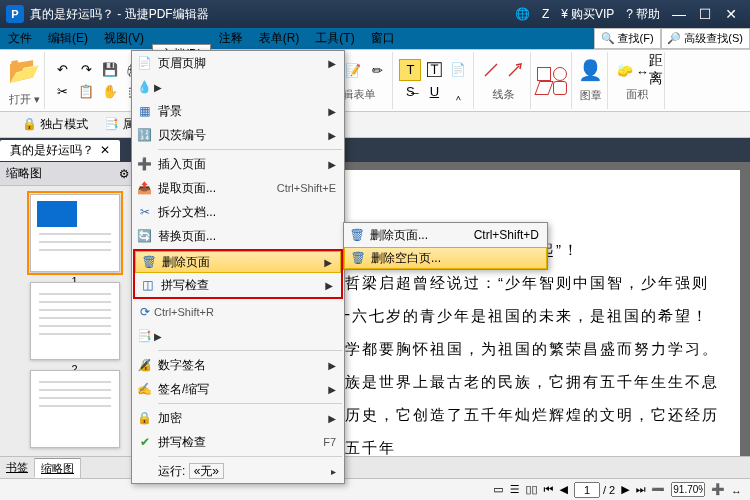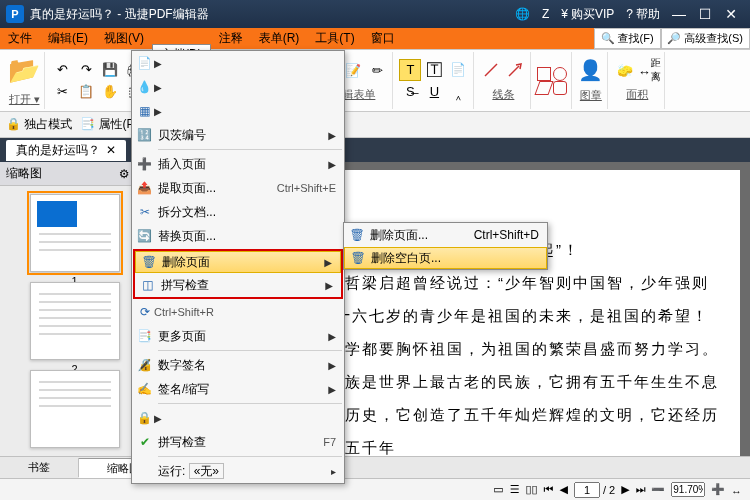--- a/index.html
+++ b/index.html
@@ -3,31 +3,31 @@
 <meta charset="utf-8">
 <style>
 * { box-sizing: border-box; margin: 0; padding: 0; font-family: "Microsoft YaHei", sans-serif; }
 body { width: 750px; height: 500px; overflow: hidden; background: #f0f0f0; font-size: 12px; }
 .titlebar { height: 28px; background: linear-gradient(#2a3f5a,#1f3048); color: #fff; display: flex; align-items: center; padding: 0 6px; }
 .titlebar .logo { width: 18px; height: 18px; background: #0a6ed1; border-radius: 3px; display: flex; align-items: center; justify-content: center; color: #fff; font-weight: bold; margin-right: 6px; font-size: 11px;}
 .titlebar .title { flex: 0 0 auto; }
 .titlebar .spacer { flex: 1; }
 .titlebar .tctl { margin: 0 6px; display: flex; align-items: center; gap: 3px; font-size: 12px;}
 .titlebar .winbtn { width: 26px; text-align: center; font-size: 14px;}
-.menubar { height: 22px; background: #f97316; display: flex; align-items: stretch; border-bottom: 1px solid #c9c9c9; font-size: 12px;}
+.menubar { height: 22px; background: #0369a1; display: flex; align-items: stretch; border-bottom: 1px solid #c9c9c9; font-size: 12px;}
 .menubar .mitem { padding: 0 8px; display: flex; align-items: center; }
 .menubar .mitem.active { background: #fff; border: 1px solid #8a8a8a; border-bottom: 1px solid #fff; position: relative; top: 16px;}
 .redbox { border: 2px solid #d60000; }
 .toolbar { height: 62px; background: #fdfdfd; border-bottom: 1px solid #c9c9c9; display: flex; align-items: center; padding: 2px 4px; gap: 2px;}
 .tbtn { width: 22px; height: 22px; border: 1px solid transparent; display: flex; align-items: center; justify-content: center; font-size: 13px;}
 .tgroup { display: flex; flex-direction: column; align-items: center; padding: 0 4px; border-right: 1px solid #e0e0e0; height: 100%; justify-content: center;}
 .tgroup .row { display: flex; gap: 2px;}
-.tgroup .lbl { font-size: 11px; color: #555; margin-top: 6px; text-decoration: underline;}
-.quickbar { height: 26px; background: #f3f3f3; border-bottom: 1px solid #c9c9c9; display: flex; align-items: center; padding: 0 6px; gap: 8px; font-size: 12px;}
-.tabbar { height: 24px; background: #2f3b4b; display: flex; align-items: center; padding-left: 6px;}
+.tgroup .lbl { font-size: 11px; color: #555; margin-top: 6px;}
+.quickbar { height: 26px; background: #f3f3f3; border-bottom: 1px solid #c9c9c9; display: flex; align-items: center; padding: 0 22px; gap: 16px; font-size: 12px;}
+.tabbar { height: 24px; background: #2f3b4b; display: flex; align-items: center; }
 .tabbar .tab { background: #fff; padding: 2px 10px; font-size: 12px; border-radius: 2px 2px 0 0; display: flex; align-items: center; gap: 6px;}
 .workarea { display: flex; height: calc(500px - 28px - 22px - 62px - 26px - 24px - 22px - 22px); background: #6b6b6b;}
 .sidebar { width: 150px; background: #ececec; border-right: 1px solid #b0b0b0; display: flex; flex-direction: column;}
 .sidebar .shdr { background: #dcdce0; padding: 3px 6px; font-size: 12px; display:flex; justify-content: space-between; align-items:center; border-bottom:1px solid #c0c0c0;}
 .sidebar .thumbs { flex:1; overflow:auto; padding: 8px; display:flex; flex-direction:column; gap:10px; align-items:center;}
 .thumb { width: 90px; height: 110px; background: #fff; border: 1px solid #bdbdbd; box-shadow: 0 1px 3px rgba(0,0,0,.2); position: relative;}
 .thumb.sel { outline: 2px solid #ff8c00; outline-offset: 1px;}
 .thumb .pg { position:absolute; bottom:-16px; left:0; right:0; text-align:center; font-size:11px;}
 .thumb .line { height:2px; background:#d8d8d8; margin:6px 8px;}
 .doc { flex:1; background:#6b6b6b; overflow:hidden; position:relative;}
@@ -40,21 +40,21 @@
 .dropdown .drow .darrow { font-size:10px; color:#333;}
 .dropdown hr { border:none; border-top:1px solid #d0d0d0; margin: 2px 2px 2px 26px;}
 .dropdown .drow.hl { background: linear-gradient(#ffe9a8,#ffd76b); border:1px solid #e0b000; height:22px;}
 .highlight-group { border:2px solid #d60000; margin:1px;}
 .submenu { position:absolute; left:343px; top:222px; width:205px; background:#f6f6f6; border:1px solid #8a8a8a; box-shadow:2px 2px 6px rgba(0,0,0,.3); z-index:51;}
 .submenu .drow { display:flex; align-items:center; height:24px; padding:0 8px 0 4px; font-size:12px;}
 .submenu .drow .dicn{width:18px;text-align:center;color:#2a69b0;}
 .submenu .drow .dlbl{flex:1; padding-left:4px;}
 .submenu .drow.hl { background: linear-gradient(#ffe9a8,#ffd76b); border:1px solid #e0b000; height:22px;}
 .bottombar { height:22px; background:#e8e8e8; border-top:1px solid #c0c0c0; display:flex; align-items:center; font-size:11px;}
-.bottombar .btab { padding:2px 28px; border-right:1px solid #c0c0c0;}
+.bottombar .btab { padding:2px 6px; border-right:1px solid #c0c0c0;text-decoration:underline;}
 .bottombar .btab.active{ background:#fff; border-top:1px solid #999;}
 .statusbar { height:22px; background:#f4f4f4; border-top:1px solid #c0c0c0; display:flex; align-items:center; justify-content:flex-end; gap:6px; padding:0 8px; font-size:11px;}
 .statusbar .sitem { display:flex; align-items:center; gap:3px;}
 .shape { display:inline-block; width:14px; height:14px; border:1.5px solid #c33;}
 .shape.circ{border-radius:50%;}
 .searchbtn { display:flex; align-items:center; gap:3px; padding:2px 6px; border:1px solid #c0c0c0; background:#fff; font-size:11px;}
 svg { display:block; }
 </style>
 </head>
 <body>
@@ -176,21 +176,21 @@
       <span class="shape" style="border-radius:3px"></span>
     </div>
   </div>
   <div class="tgroup">
     <div style="font-size:20px">👤</div>
     <div class="lbl">图章</div>
   </div>
   <div class="tgroup">
     <div class="row">
         <div class="tbtn">🧽</div>
-        <div class="tbtn">↔<span style="font-size:10px">距离</span></div>
+        <div class="tbtn">↔<span style="font-size:14px">距离</span></div>
       </div>
     <div class="lbl">面积</div>
   </div>
 </div>
 
 <div class="quickbar">
   <span>🔒 <span>独占模式</span></span>
   <span>📑 <span>属性(P)...</span></span>
 </div>
 
@@ -266,28 +266,30 @@
   <div class="sitem">
       <input style="width: 34px; font-size: 10px; text-align: center;" value="91.70%">
     </div>
   <div class="sitem">➕</div>
   <div class="sitem">↔</div>
 </div>
 
 <div class="dropdown">
   <div class="drow">
       <span class="dicn">📄</span>
+      <span class="dlbl">页眉页脚</span>
       <span class="darrow">▶</span>
     </div>
   <div class="drow">
       <span class="dicn">💧</span>
       <span class="darrow">▶</span>
     </div>
   <div class="drow">
       <span class="dicn">▦</span>
+      <span class="dlbl">背景</span>
       <span class="darrow">▶</span>
     </div>
   <div class="drow">
       <span class="dicn">🔢</span>
       <span class="dlbl">贝茨编号</span>
       <span class="darrow">▶</span>
     </div>
   <hr>
   <div class="drow">
       <span class="dicn">➕</span>
@@ -318,37 +320,37 @@
         <span class="dlbl">拼写检查</span>
         <span class="darrow">▶</span>
       </div>
   </div>
   <div class="drow">
       <span class="dicn">⟳</span>
       <span class="dsh">Ctrl+Shift+R</span>
     </div>
   <div class="drow">
       <span class="dicn">📑</span>
-      <span class="dlbl">更多页面</span>
       <span class="darrow">▶</span>
     </div>
   <hr>
   <div class="drow">
       <span class="dicn">🔏</span>
       <span class="dlbl">数字签名</span>
       <span class="darrow">▶</span>
     </div>
   <div class="drow">
       <span class="dicn">✍</span>
       <span class="dlbl">签名/缩写</span>
       <span class="darrow">▶</span>
     </div>
   <hr>
   <div class="drow">
       <span class="dicn">🔒</span>
+      <span class="dlbl">加密</span>
       <span class="darrow">▶</span>
     </div>
   <div class="drow">
       <span class="dicn" style="color:#2a9d2a">✔</span>
       <span class="dlbl">拼写检查</span>
       <span class="dsh">F7</span>
     </div>
   <hr>
   <div class="drow">
       <span class="dicn"></span>

